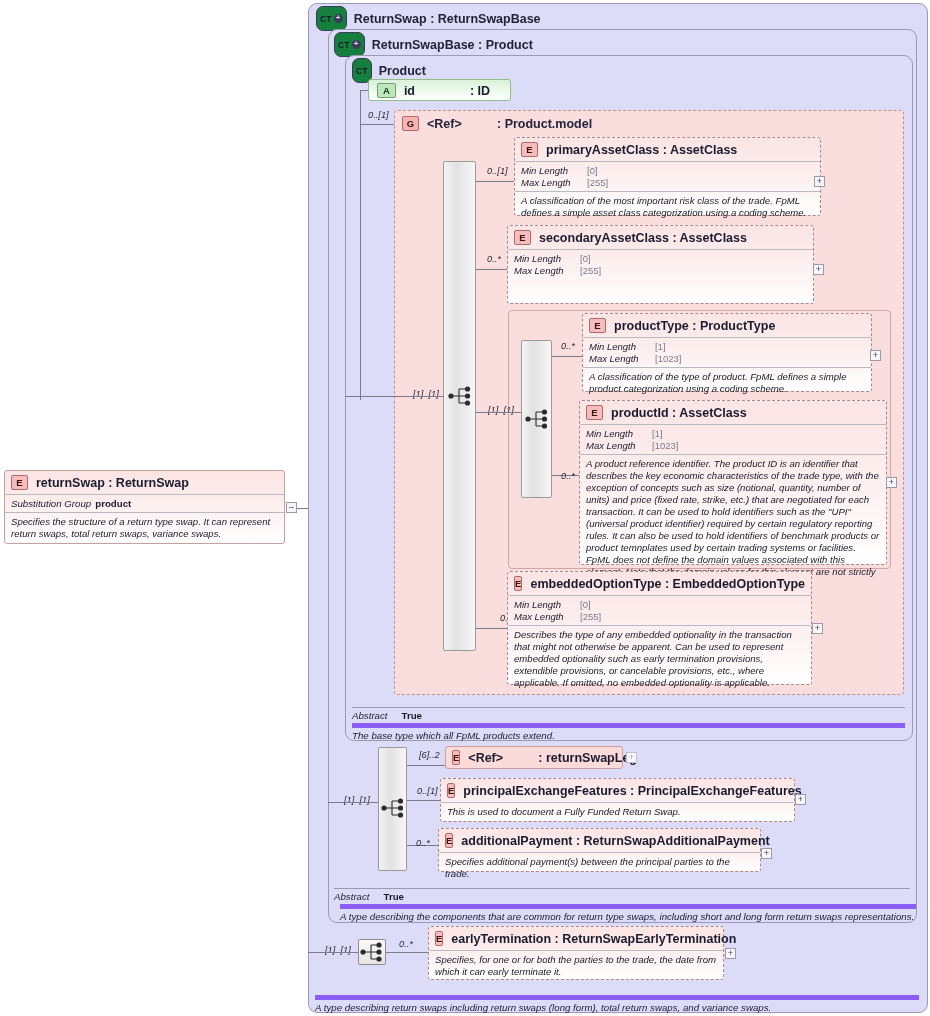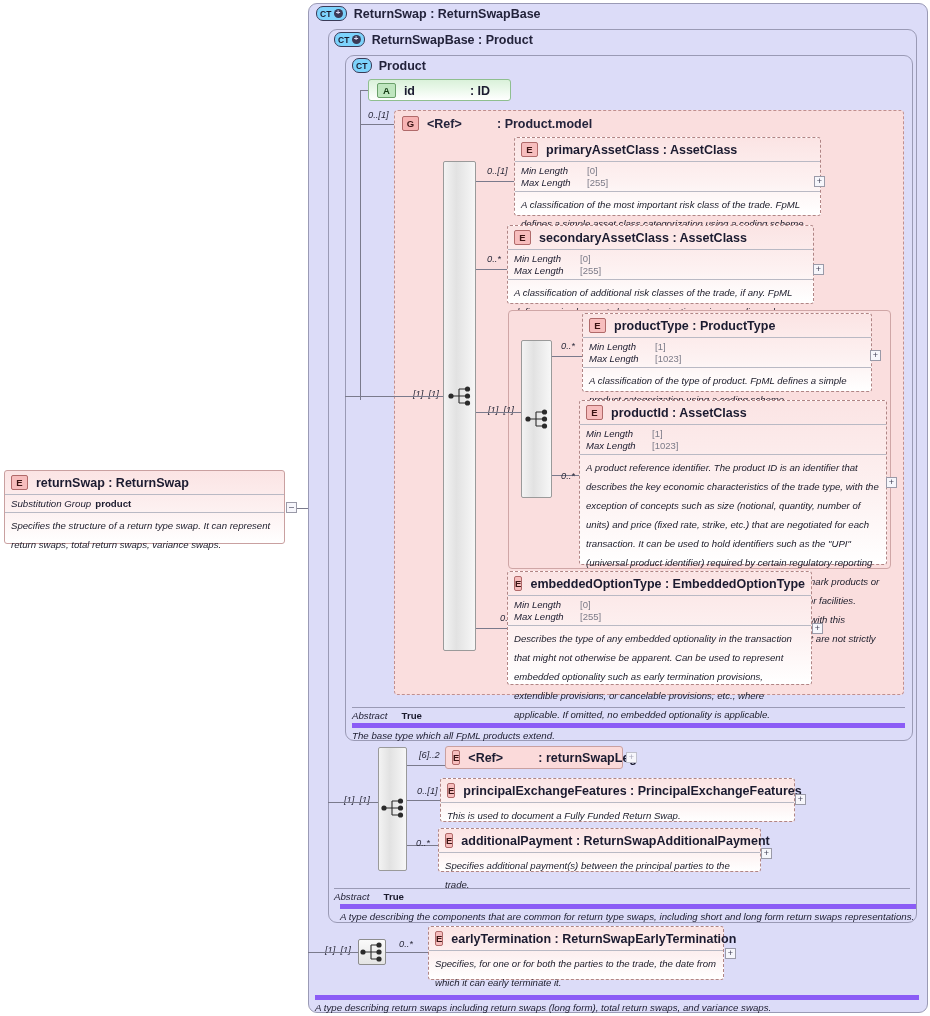--- a/index.html
+++ b/index.html
@@ -25,23 +25,23 @@
 
   .ctHdr{
     position:absolute;
     display:flex; align-items:center;
     gap:7px;
     font-size:12.5px; font-weight:bold; color:#23233b;
     white-space:nowrap;
   }
   .ctIcon{
     display:inline-flex; align-items:center; justify-content:center;
-    height:15px; padding:0 3px;
+    height:25px; padding:0 3px;
     border:1.4px solid #3b3b57; border-radius:7px;
-    background:#7dd3fc;
+    background:#15803d;
     font-size:8.5px; font-weight:bold; color:#1a1a2e;
     letter-spacing:.2px;
     font-family:"Liberation Sans", sans-serif;
   }
   .ctIcon .plusglyph{
     display:inline-block; width:9px; height:9px; margin-left:2px;
     border-radius:50%;
     background:#3b3b57; color:#dcdcf8;
     font-size:8px; line-height:8.5px; text-align:center;
   }
@@ -103,21 +103,21 @@
     font-size:9.5px; color:#1b1b2e;
     line-height:11.5px;
   }
   .facetRow{ display:flex; }
   .facetName{ font-style:italic; width:66px; font-weight:normal;}
   .facetVal{ color:#7b7b88; font-weight:normal; }
   .desc{
     border-top:1px solid #b9b9c4;
     padding:3px 6px 4px 6px;
     font-size:9.6px; font-style:italic; color:#20202e;
-    line-height:19px;
+    line-height:12px;
   }
   .subRow{
     border-top:1px solid #b9b9c4;
     padding:3px 6px 3px 6px;
     font-size:9.7px; color:#1b1b2e; display:flex; gap:4px;
   }
   .subRow .k{ font-style:italic; }
   .subRow .v{ font-weight:bold; font-size:9.7px;}
 
   
@@ -261,21 +261,20 @@
   <div class="facets">
     <div class="facetRow">
         <span class="facetName">Min Length</span>
         <span class="facetVal">[0]</span>
       </div>
     <div class="facetRow">
         <span class="facetName">Max Length</span>
         <span class="facetVal">[255]</span>
       </div>
   </div>
-  <div class="desc">A classification of additional risk classes of the trade, if any. FpML defines a simple asset class categorization using a coding scheme.</div>
 </div>
 <div class="expand" style="left:813px; top:264px;">+</div>
 
 <div class="groupBox" style="left:508px; top:310px; width:383px; height:259px; border-style:solid; border-color:#cfa6a6; background:#fadede;"></div>
 
 <div class="seqBar" style="left:521px; top:340px; width:31px; height:158px;"></div>
 <svg class="seqIcon" style="left:525px; top:408px;" viewBox="0 0 26 22">
   <circle cx="3" cy="11" r="2.6" fill="#2b2b2b"></circle>
   <path d="M3 11 H11 M11 4 V18 M11 4 H18 M11 11 H18 M11 18 H18" stroke="#2b2b2b" stroke-width="1.1" fill="none"></path>
   <circle cx="19.5" cy="4" r="2.6" fill="#2b2b2b"></circle>

